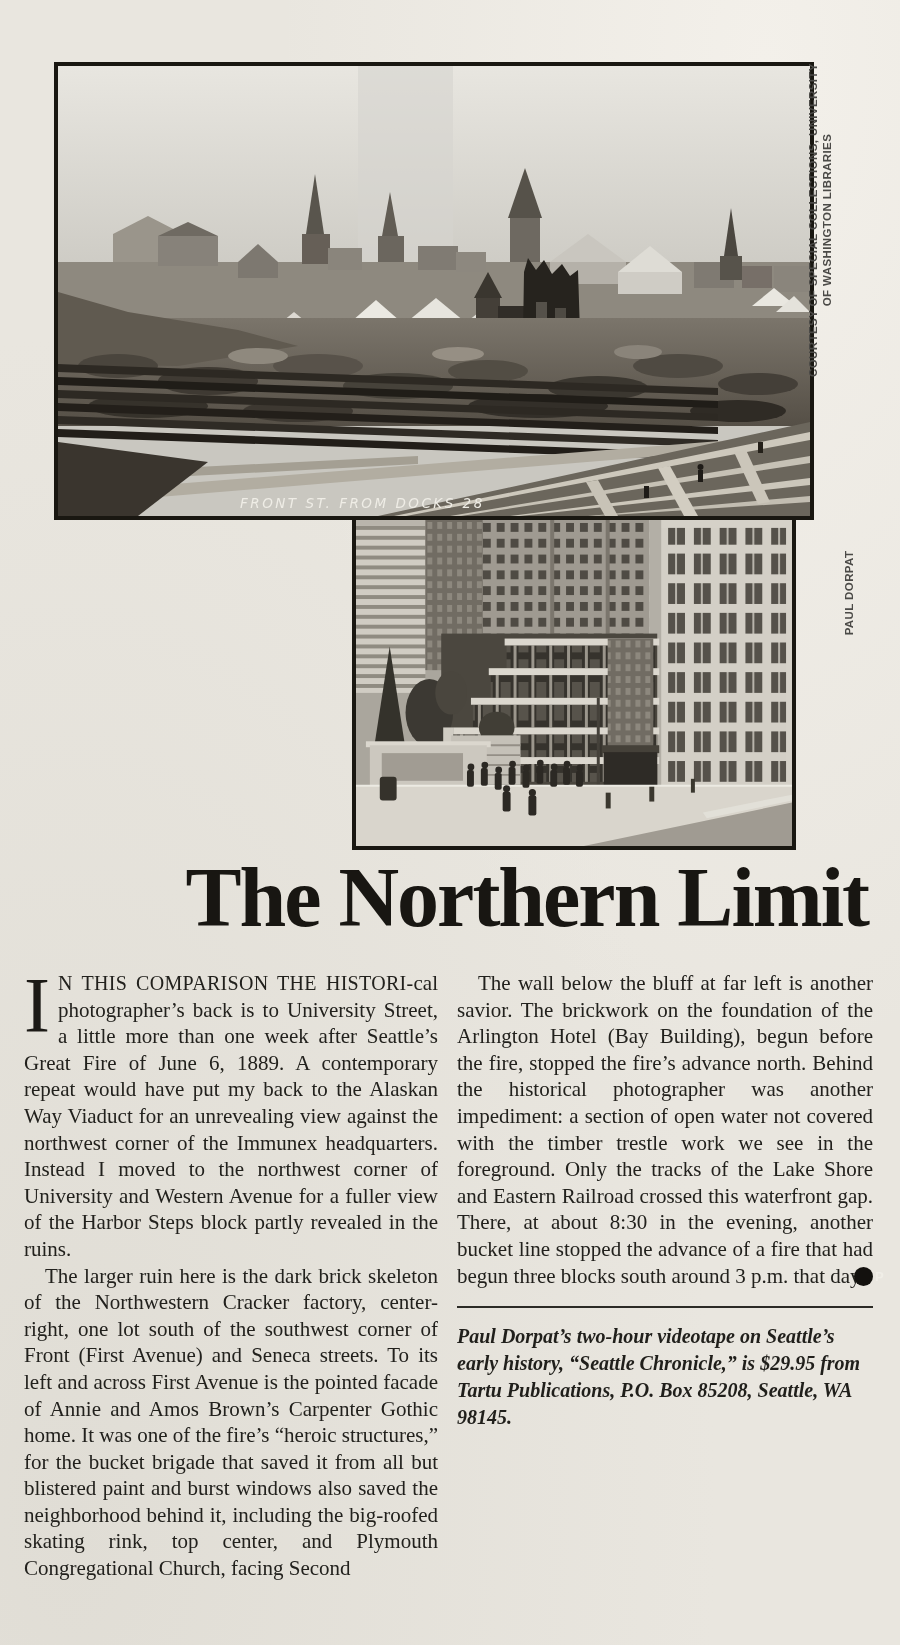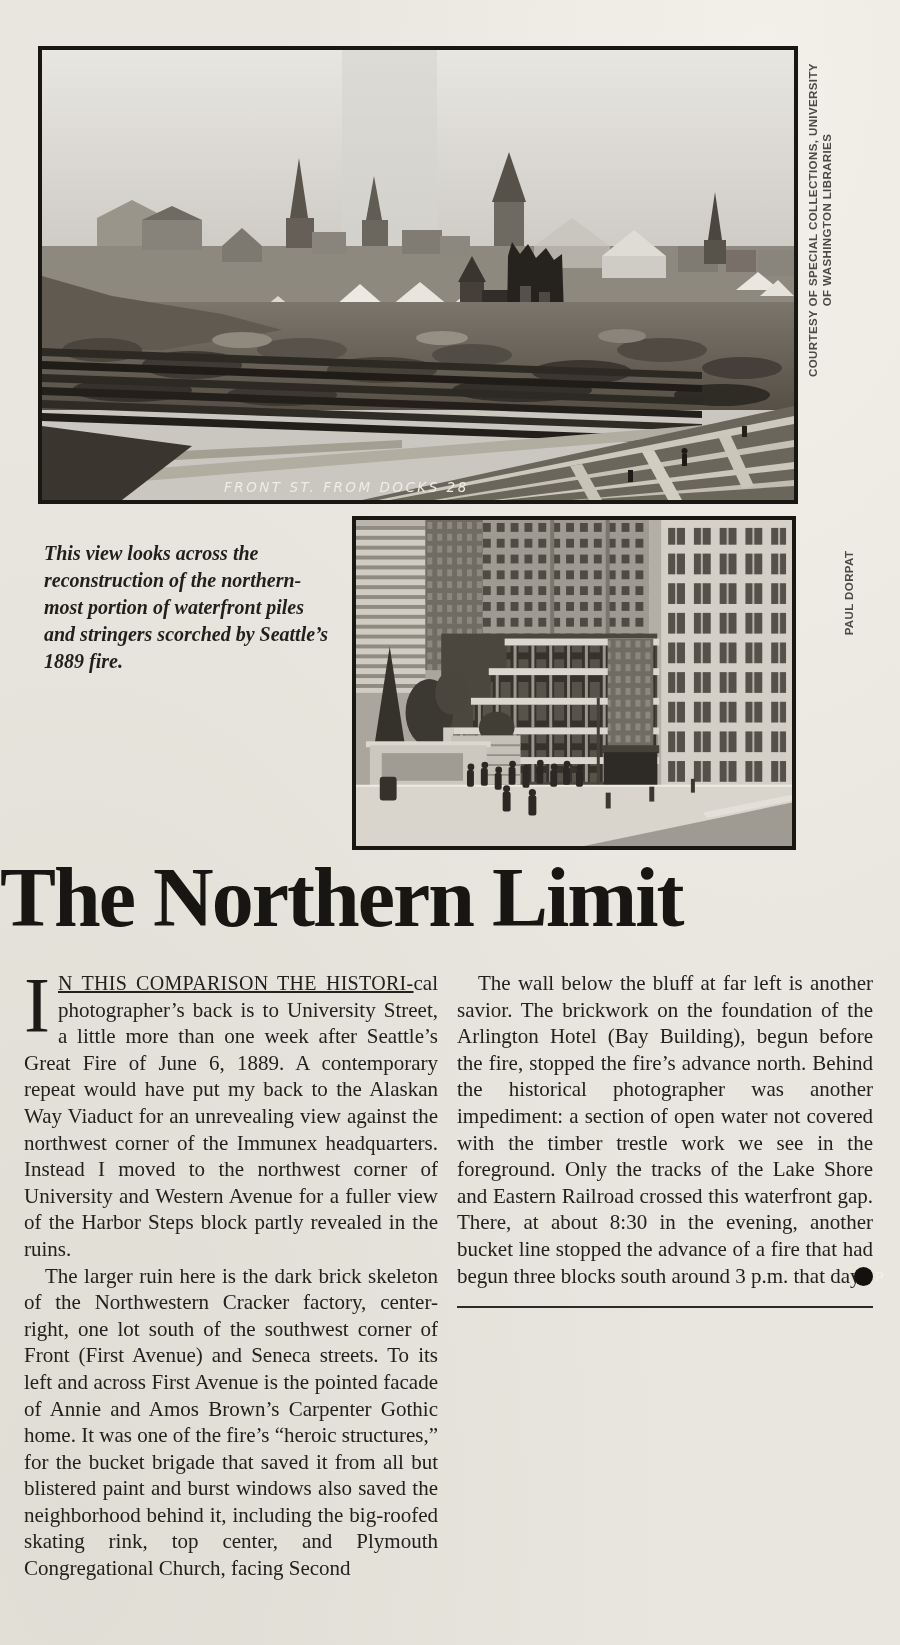--- a/index.html
+++ b/index.html
@@ -23,50 +23,50 @@
     font:700 11.5px/14px "Liberation Sans","DejaVu Sans",sans-serif;
     color:#4b4a47;letter-spacing:.4px;text-align:center;white-space:nowrap;
   }
   #credit1{left:806px;top:394px;width:348px;}
   #credit2{left:842px;top:670px;width:154px;}
   
   #caption{position:absolute;left:44px;top:540px;width:296px;}
   #caption p{margin:0 0 25px;font:italic 700 20px/27px "Liberation Serif","DejaVu Serif",serif;color:#201f1b;}
   
   #headline{
-    position:absolute;left:0;top:850px;width:868px;text-align:left;
+    position:absolute;left:0;top:850px;width:868px;text-align:right;
     font:700 84px/95px "Liberation Serif","DejaVu Serif",serif;
     letter-spacing:-2px;color:#181612;
   }
   
   .col{position:absolute;top:970px;font-size:21px;line-height:26.6px;text-align:justify;color:#22211d;}
   #col-left{left:24px;width:414px;}
   #col-right{left:457px;width:416px;}
   .col p{margin:0;}
   .col p.indent{text-indent:21px;}
   .dropcap{
     float:left;font-size:78px;line-height:62px;height:74px;
     padding:4px 8px 0 0;color:#1c1a16;
   }
-  .leadcaps{font-size:20px;letter-spacing:.3px;text-decoration:underline;}
+  .leadcaps{font-size:20px;letter-spacing:.3px;}
   #last-para{position:relative;}
   .endmark{
     position:absolute;right:0;bottom:3px;width:19px;height:19px;border-radius:50%;
     background:#13110e;color:#f0eee7;text-align:center;
     font:700 13px/19px "Liberation Sans","DejaVu Sans",sans-serif;
   }
   .rule{border:0;border-top:2.5px solid #2c2b26;margin:17px 0 15px;}
   #footer-note{font:italic 700 20px/27px "Liberation Serif","DejaVu Serif",serif;color:#201f1b;text-align:left;}
 </style>
 </head>
 <body>
 
 <div id="page">
 
-  <figure id="photo1" class="photo" style="margin:0">
+  <figure id="photo1" class="photo" style="margin:16px">
     <svg viewBox="0 0 752 450" preserveAspectRatio="none">
       <defs>
         <linearGradient id="gSky" x1="0" y1="0" x2="0" y2="1">
           <stop offset="0" stop-color="#e8e6e0"></stop>
             <stop offset="1" stop-color="#c6c4bd"></stop>
         </linearGradient>
         <linearGradient id="gRubble" x1="0" y1="0" x2="0" y2="1">
           <stop offset="0" stop-color="#7b756b"></stop>
             <stop offset="1" stop-color="#554f46"></stop>
         </linearGradient>
@@ -163,21 +163,20 @@
       <text x="182" y="442" font-family="'DejaVu Sans',sans-serif" font-style="italic" font-size="13.5" letter-spacing="2.5" fill="#efede6">FRONT ST. FROM DOCKS   28</text>
     </svg>
   </figure>
 
   <div id="credit1" class="credit">
     <div>COURTESY OF SPECIAL COLLECTIONS, UNIVERSITY</div>
     <div>OF WASHINGTON LIBRARIES</div>
   </div>
 
   <div id="caption">
-    <p>This view looks across the reconstruction of the northern-most portion of waterfront piles and stringers scorched by Seattle’s 1889 fire.</p>
   </div>
 
   <figure id="photo2" class="photo" style="margin:0">
     <svg viewBox="0 0 440 330" preserveAspectRatio="none">
       <defs>
         <pattern id="pStripe" width="8" height="10" patternUnits="userSpaceOnUse">
           <rect width="8" height="10" fill="#d0ccc3"></rect>
             <rect y="6" width="8" height="4" fill="#8f8b81"></rect>
         </pattern>
         <pattern id="pWin1" width="10" height="12" patternUnits="userSpaceOnUse">
@@ -291,15 +290,16 @@
     </p>
     <p class="indent">The larger ruin here is the dark brick skeleton of the Northwestern Cracker factory, center-right, one lot south of the southwest corner of Front (First Avenue) and Seneca streets. To its left and across First Avenue is the pointed facade of Annie and Amos Brown’s Carpenter Gothic home. It was one of the fire’s “heroic structures,” for the bucket brigade that saved it from all but blistered paint and burst windows also saved the neighborhood behind it, including the big-roofed skating rink, top center, and Plymouth Congregational Church, facing Second</p>
   </div>
 
   <div id="col-right" class="col">
     <p class="indent" id="last-para">
       <span>The wall below the bluff at far left is another savior. The brickwork on the foundation of the Arlington Hotel (Bay Building), begun before the fire, stopped the fire’s advance north. Behind the historical photographer was another impediment: a section of open water not covered with the timber trestle work we see in the foreground. Only the tracks of the Lake Shore and Eastern Railroad crossed this waterfront gap. There, at about 8:30 in the evening, another bucket line stopped the advance of a fire that had begun three blocks south around 3 p.m. that day.</span>
       <span class="endmark">P</span>
     </p>
     <hr class="rule">
+    <p id="footer-note">Paul Dorpat’s two-hour videotape on Seattle’s early history, “Seattle Chronicle,” is $29.95 from Tartu Publications, P.O. Box 85208, Seattle, WA 98145.</p>
   </div>
 
 </div>
 
 </body></html>

